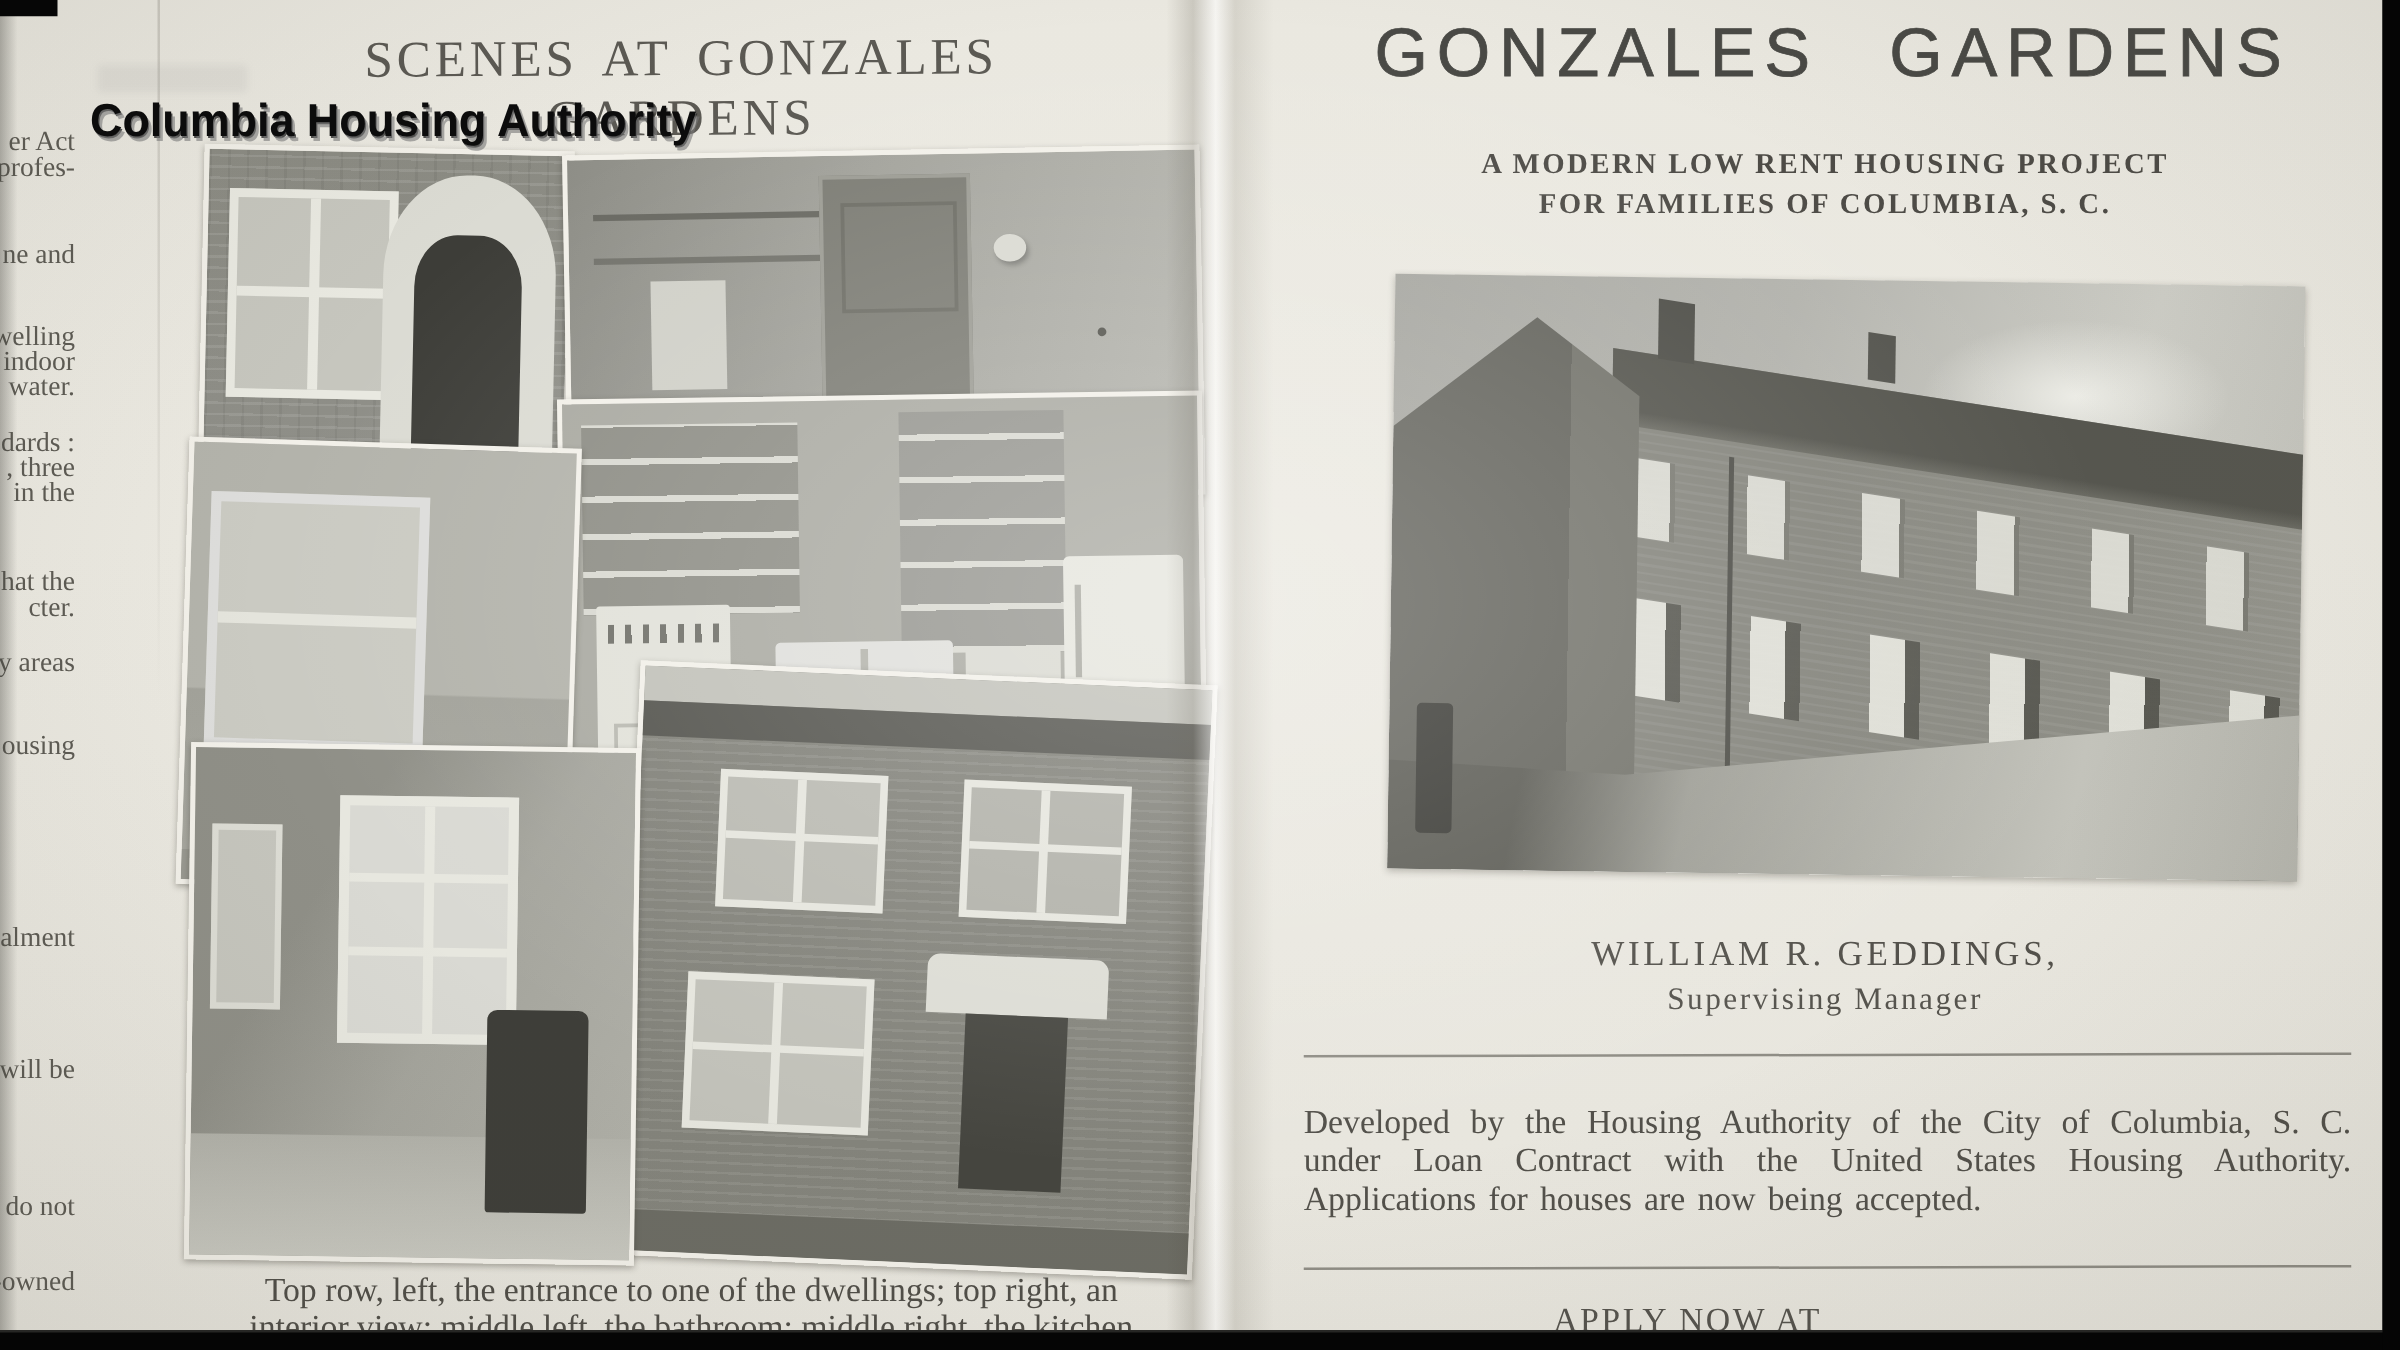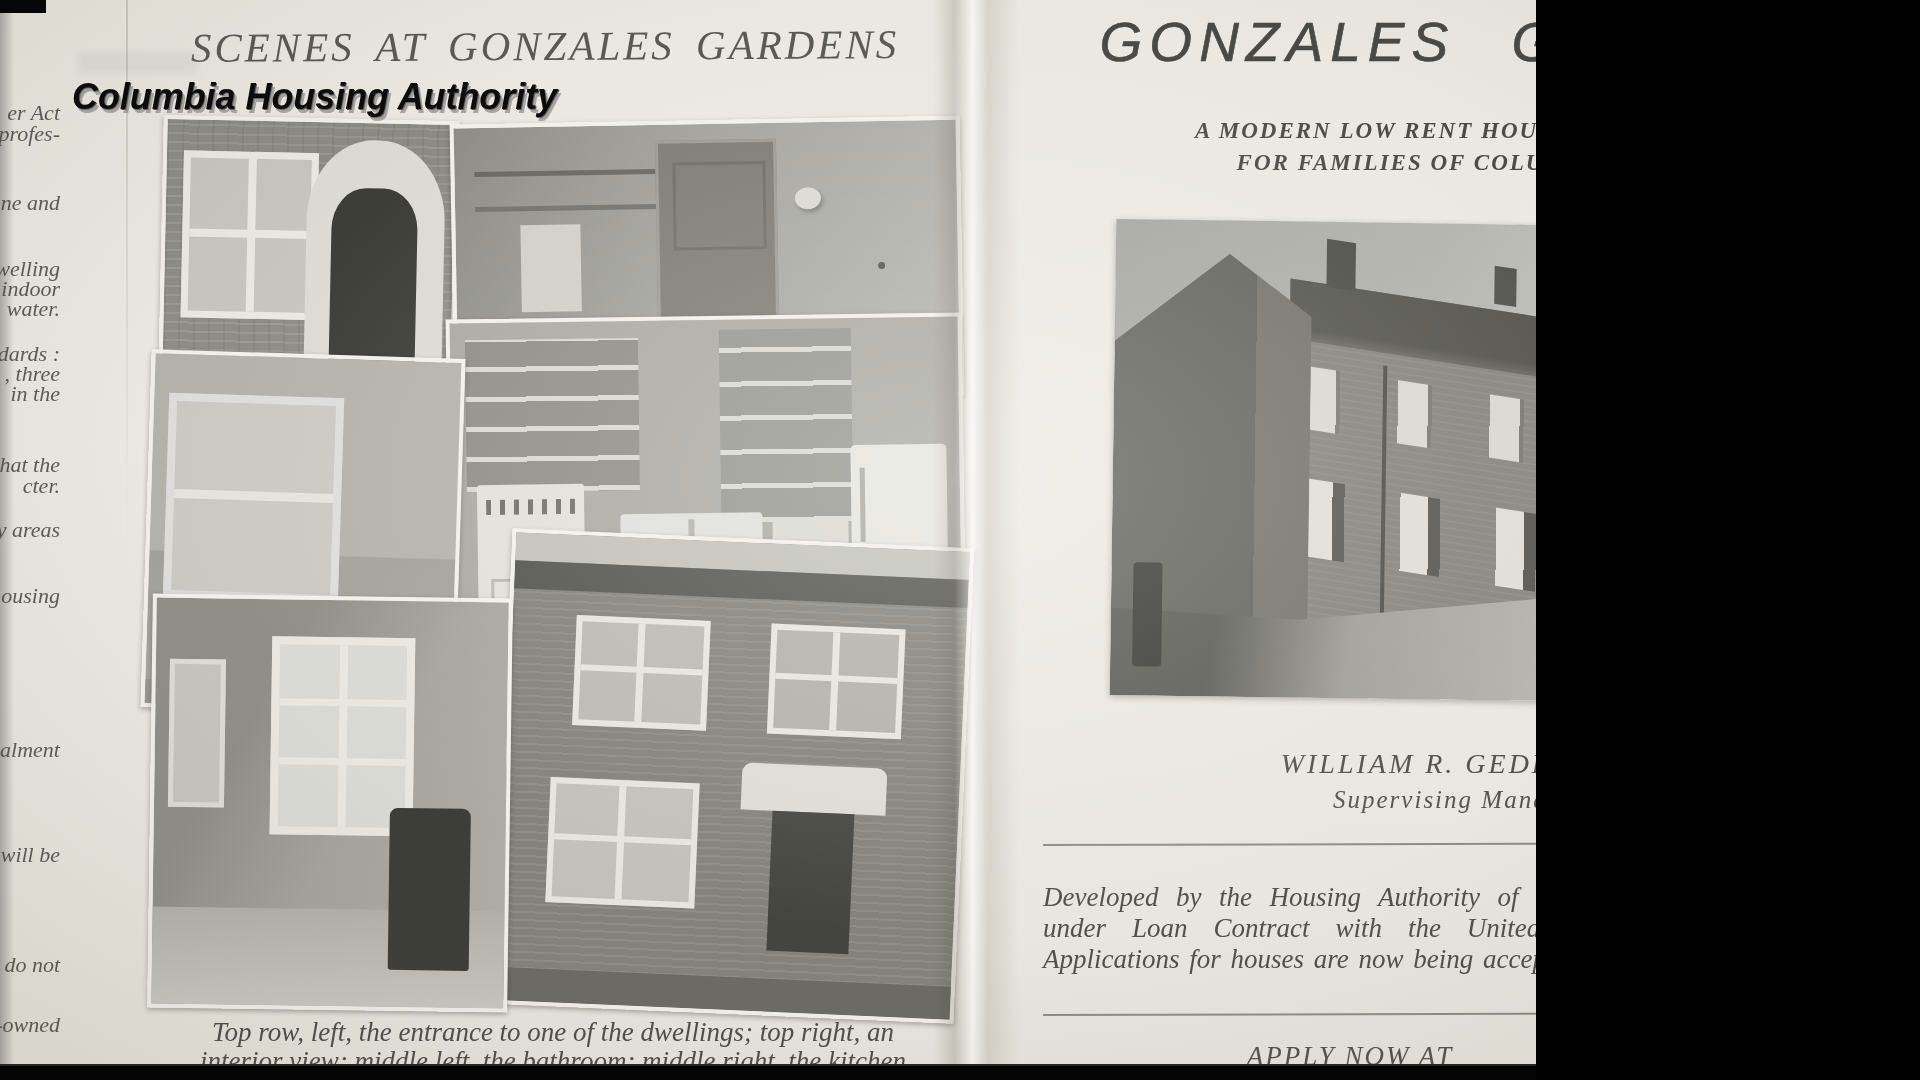--- a/index.html
+++ b/index.html
@@ -1,17 +1,17 @@
 <!DOCTYPE html>
 <html><head>
 <meta charset="utf-8">
 <style>
   html,body{margin:0;padding:0;background:#000;}
-  .frame{position:relative;width:1536px;height:1080px;overflow:hidden;background:#000;
-         font-family:"Liberation Serif", serif;font-style:italic;}
+  .frame{position:relative;width:1920px;height:1080px;overflow:hidden;background:#000;
+         font-family:"Liberation Serif", serif;}
   .paper{position:absolute;left:0;top:0;width:1906px;height:1066px;
          background:linear-gradient(180deg,#eae8e0 0%,#ebe9e1 40%,#e7e5dd 100%);}
   .paper::after{content:"";position:absolute;inset:0;
          background:radial-gradient(ellipse at 50% 45%, rgba(255,255,255,.25) 0%, rgba(0,0,0,0) 55%, rgba(70,65,50,.10) 100%);}
   .left-edge-shade{position:absolute;left:0;top:0;width:14px;height:1066px;
          background:linear-gradient(90deg,rgba(60,60,55,.35),rgba(60,60,55,0));}
   .crease{position:absolute;left:126px;top:0;width:2px;height:560px;
          background:linear-gradient(180deg,rgba(90,85,75,.22),rgba(90,85,75,0));}
   .fold{position:absolute;left:933px;top:0;width:86px;height:1066px;
         background:linear-gradient(90deg,rgba(80,75,62,0) 0%,rgba(80,75,62,.20) 25%,

